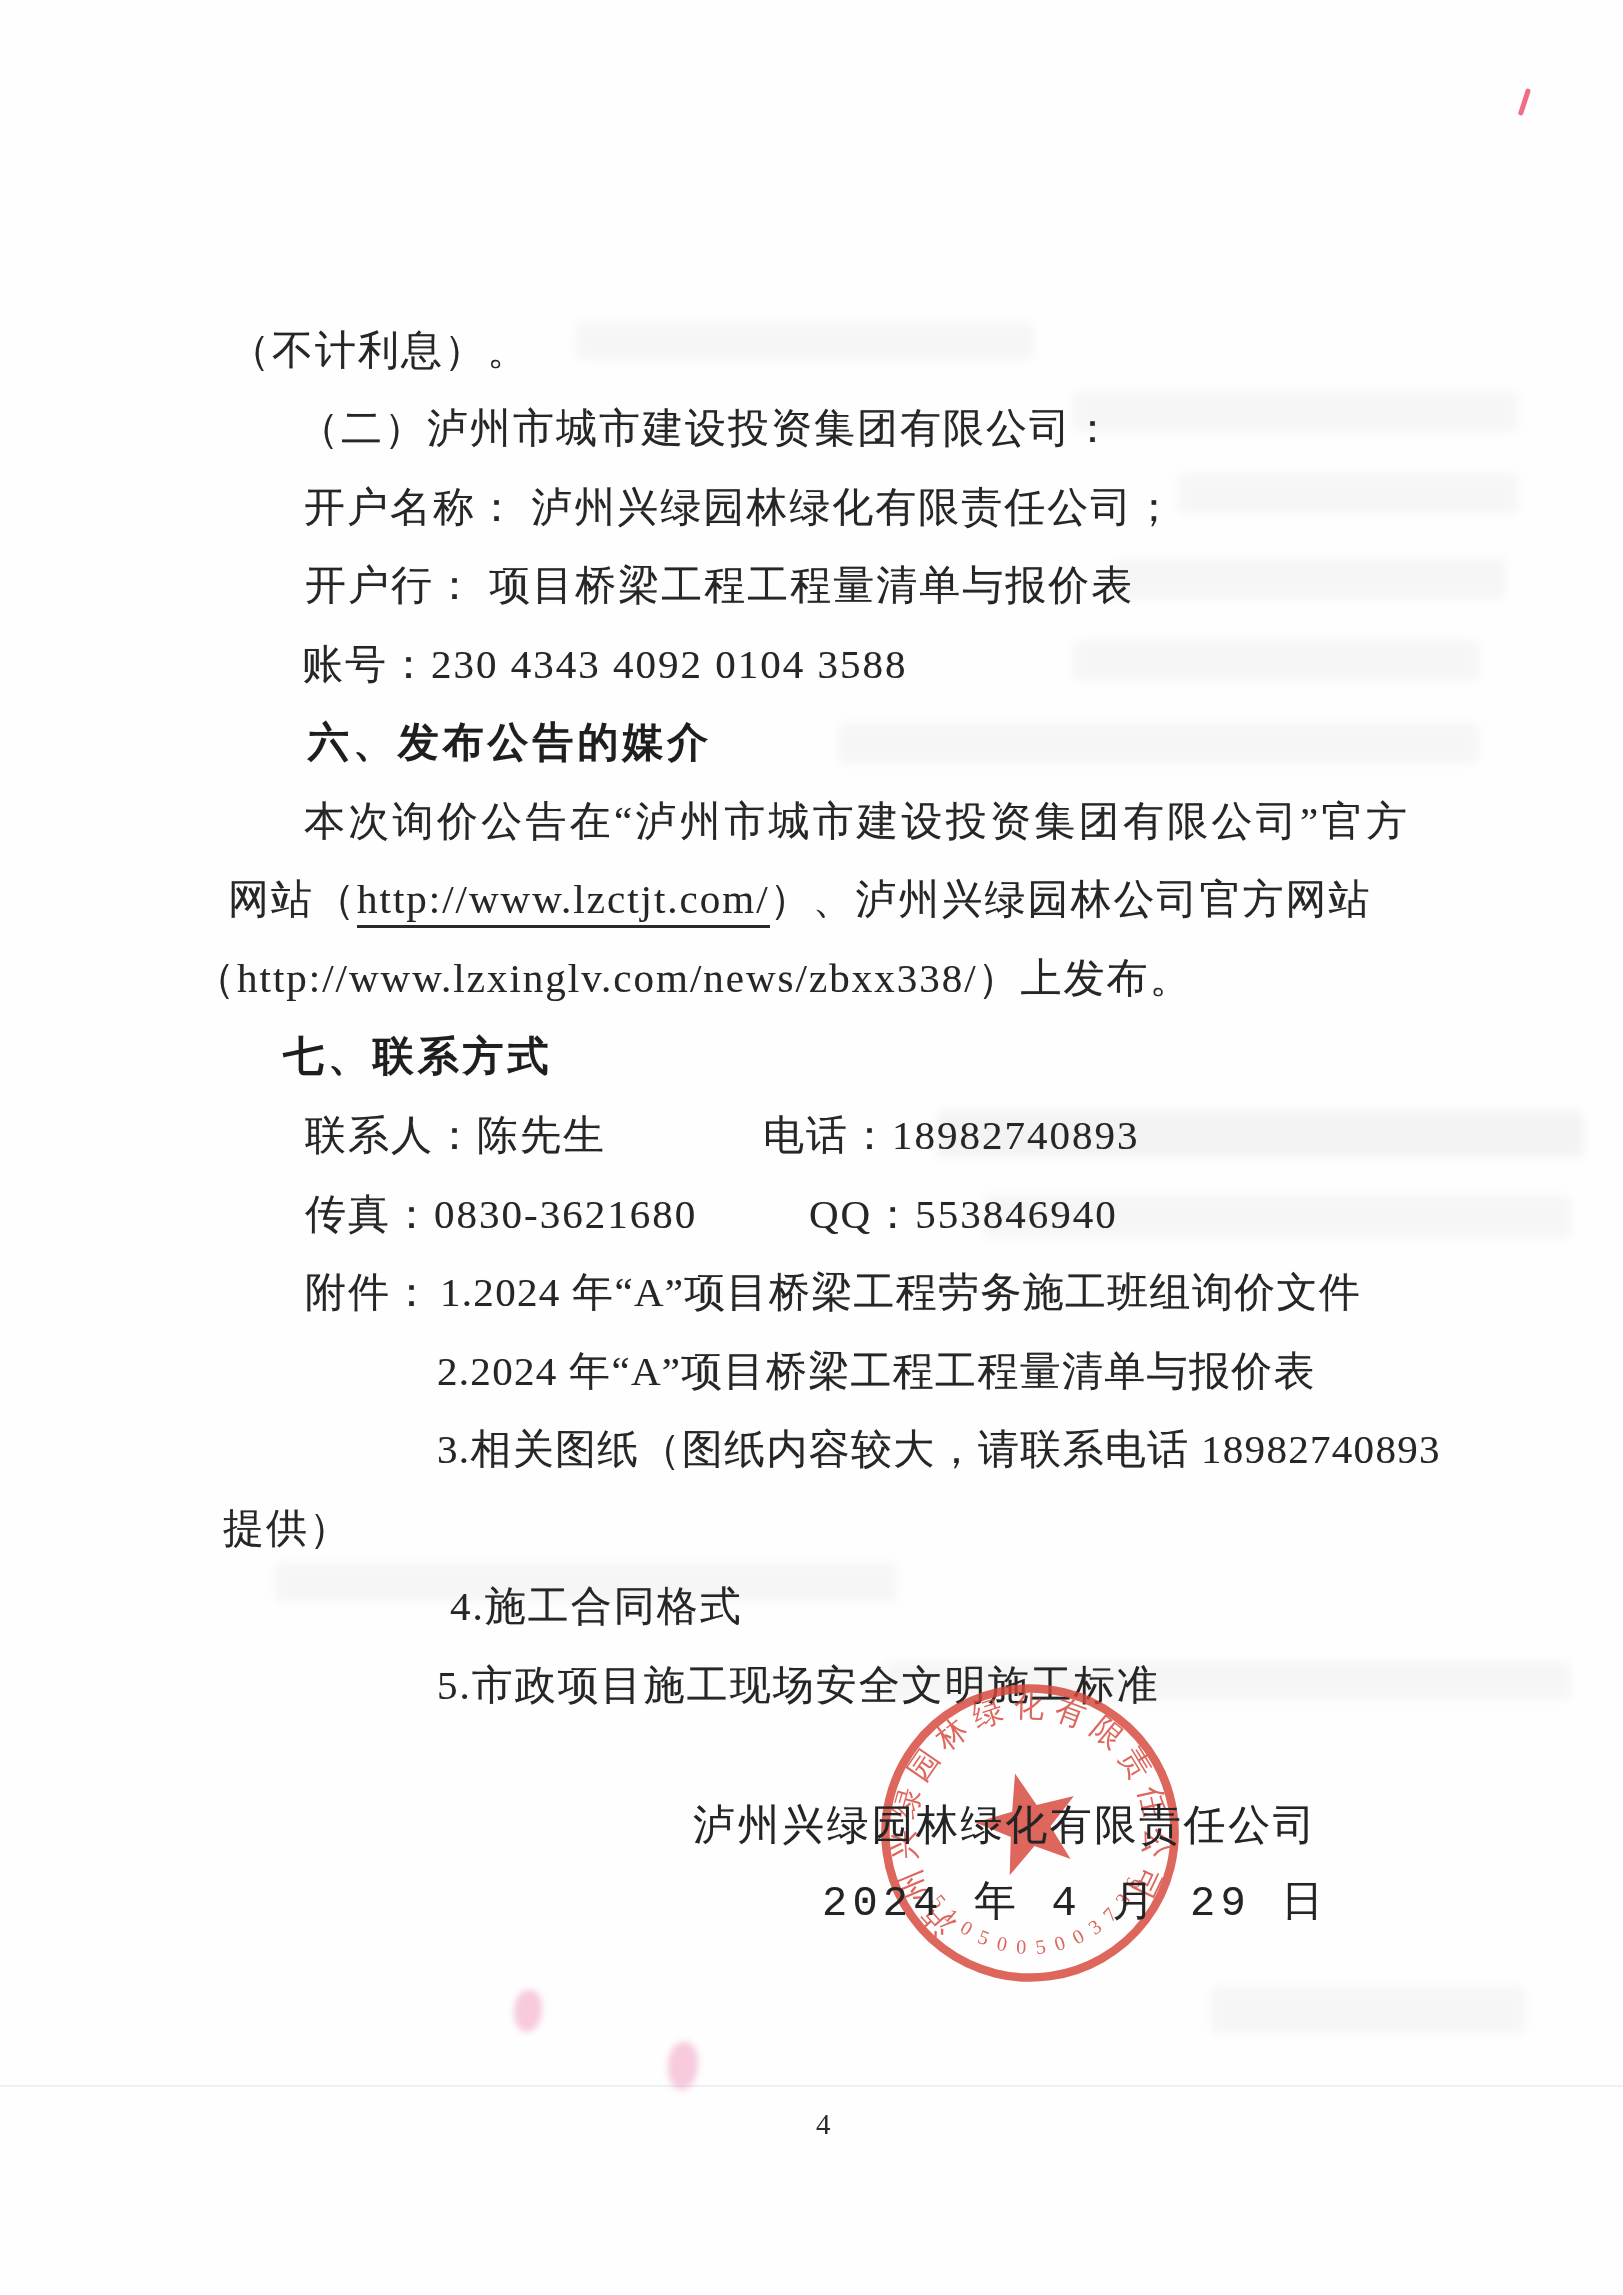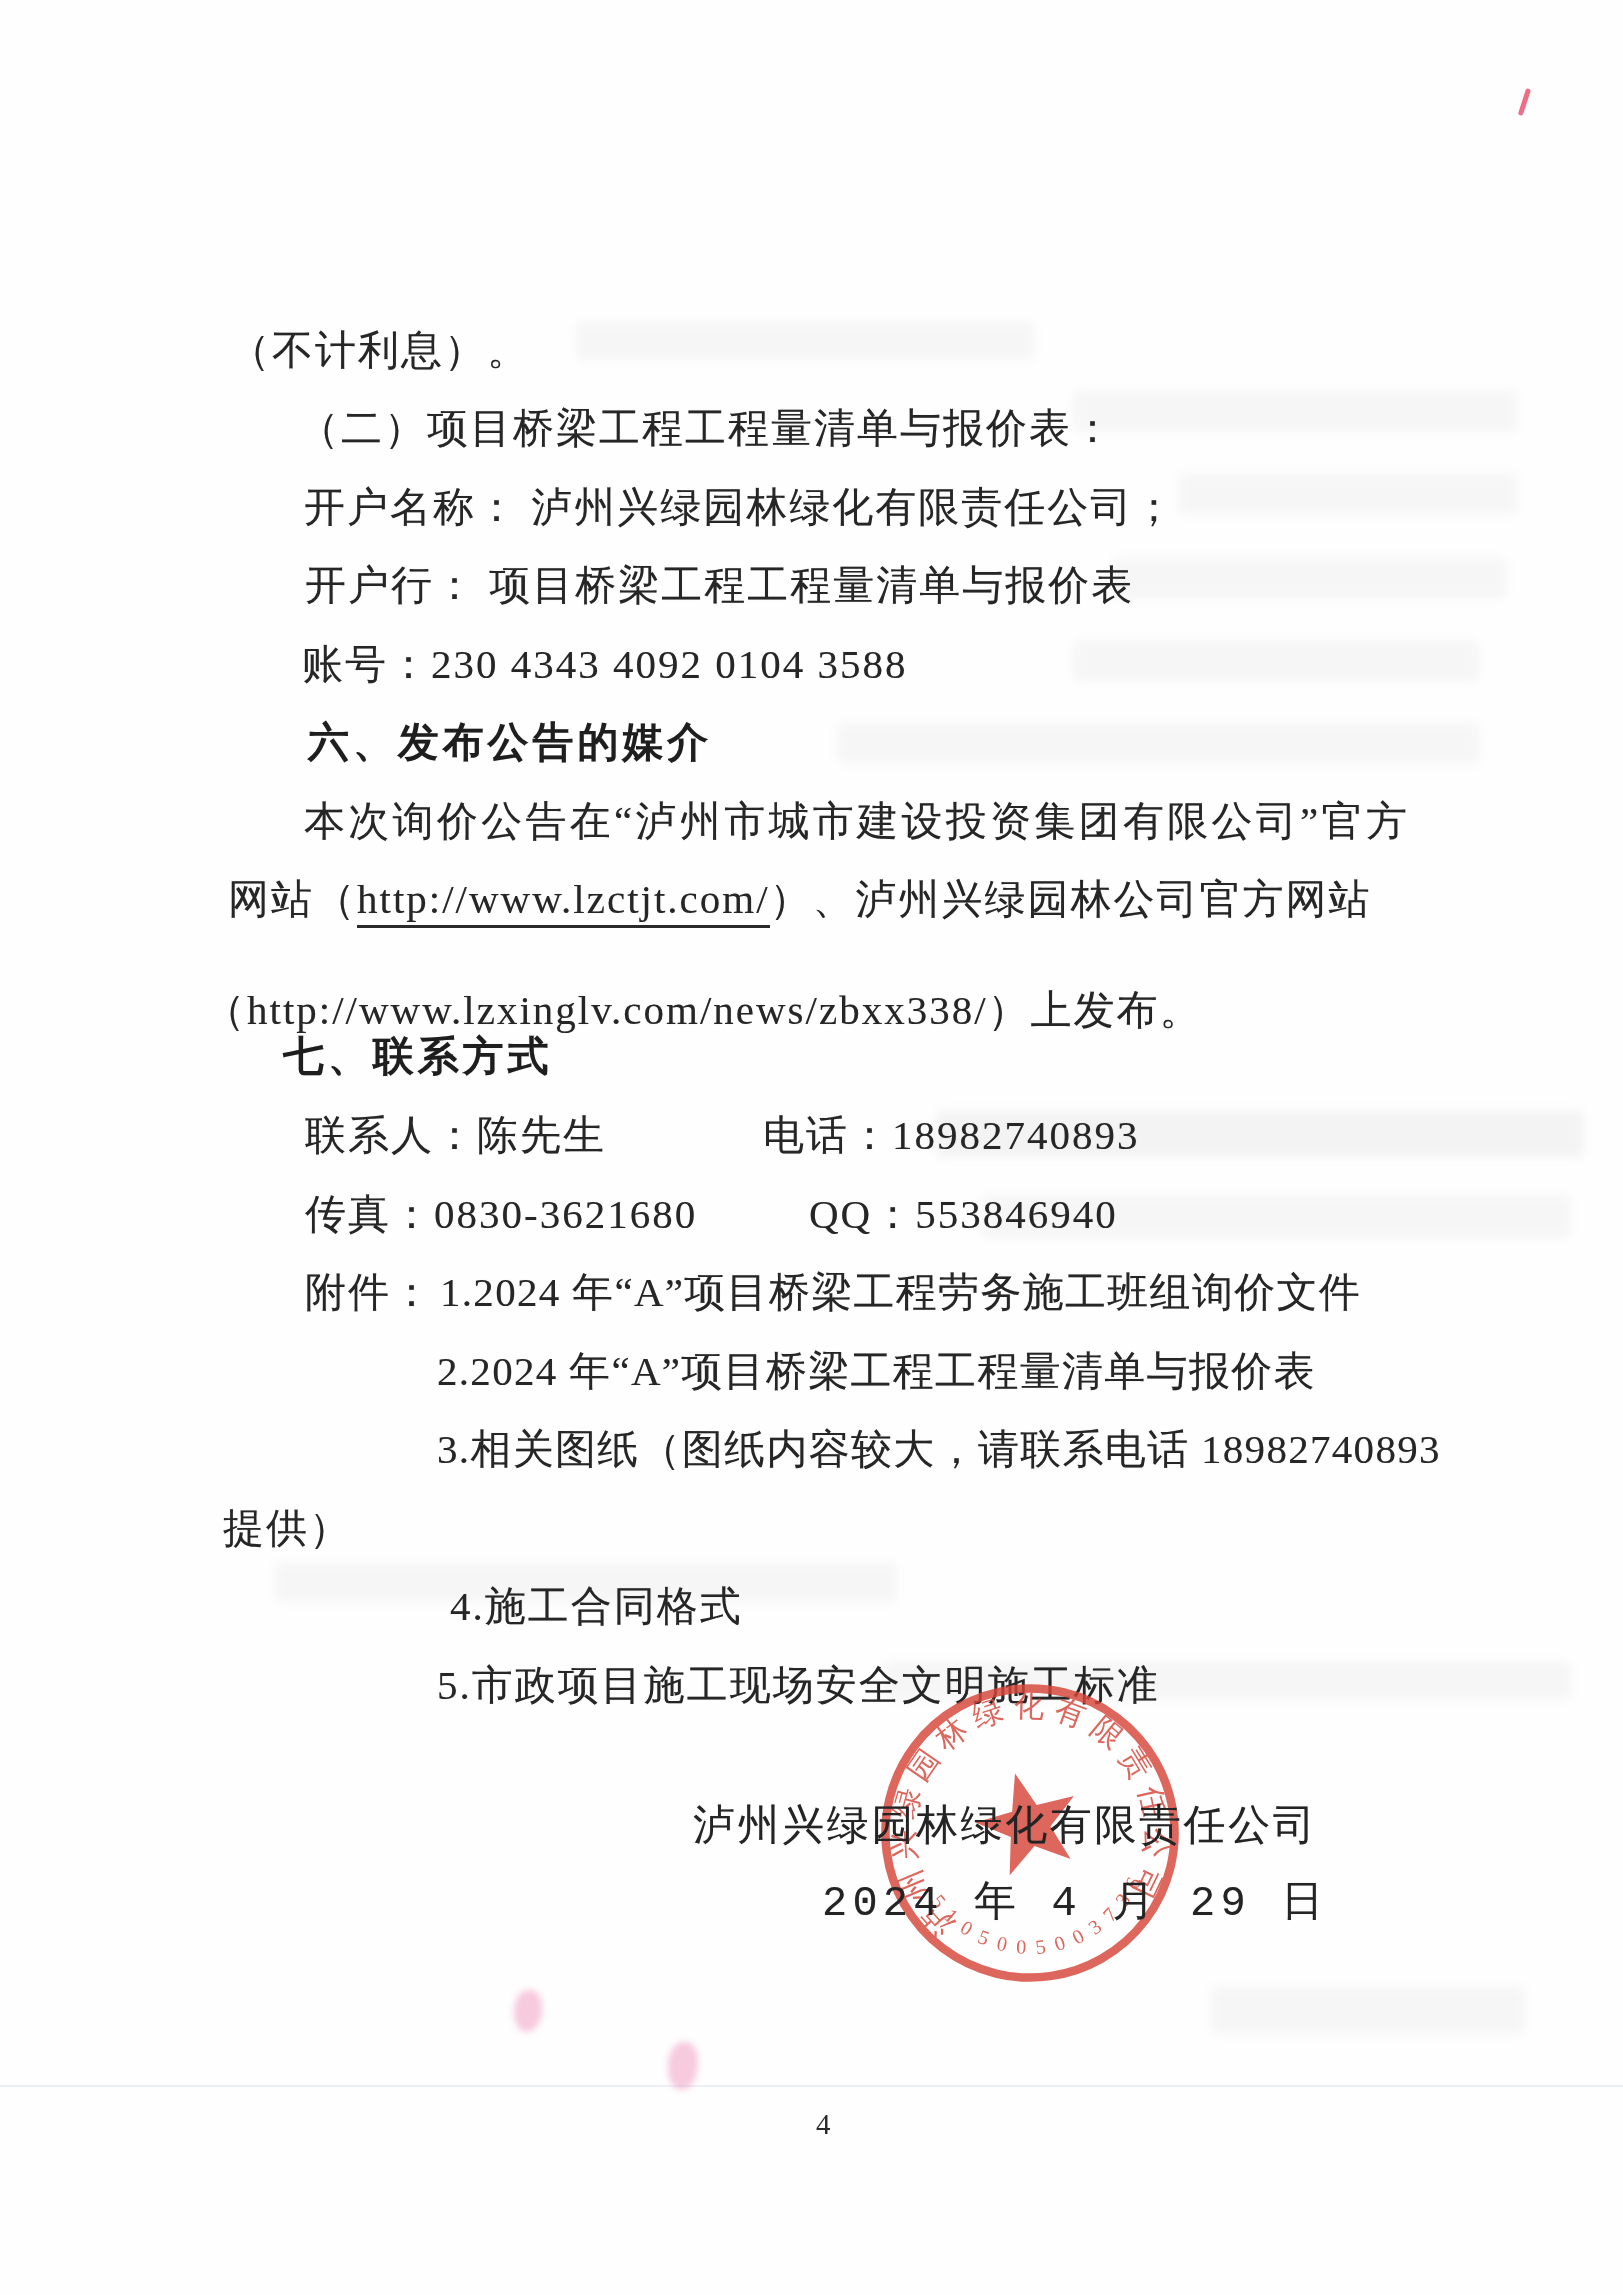--- a/index.html
+++ b/index.html
@@ -99,37 +99,37 @@
   <div class="ghost" style="left:884px;top:1661px;width:687px;height:39px;"></div>
   <div class="ghost" style="left:1211px;top:1987px;width:314px;height:47px;"></div>
 
   <div class="red-slash"></div>
   <div class="pink-smudge" style="left:514px;top:1990px;width:27.5px;height:42px;"></div>
   <div class="pink-smudge" style="left:668px;top:2042px;width:30px;height:48px;"></div>
   <div class="scan-line"></div>
 
   <div class="line" style="left:229px;top:329px;">（不计利息）。</div>
 
-  <div class="line" style="left:298px;top:407px;">（二）项目桥梁工程工程量清单与报价表：</div>
+  <div class="line" style="left:298px;top:407px;">（二）泸州市城市建设投资集团有限公司：</div>
 
   <div class="line" style="left:304px;top:486px;">开户名称： 泸州兴绿园林绿化有限责任公司；</div>
 
   <div class="line" style="left:305px;top:564px;">开户行： 项目桥梁工程工程量清单与报价表</div>
 
   <div class="line" style="left:302px;top:643px;">账号：230 4343 4092 0104 3588</div>
 
   <div class="line heading" style="left:308px;top:721px;">六、发布公告的媒介</div>
 
   <div class="line" style="left:304px;top:800px;letter-spacing:3.3px;">本次询价公告在“泸州市城市建设投资集团有限公司”官方</div>
 
   <div class="line" style="left:228px;top:878px;">
     <span>网站（</span><span class="url-underline">http://www.lzctjt.com/</span><span>）、泸州兴绿园林公司官方网站</span>
   </div>
 
-  <div class="line" style="left:204px;top:957px;margin-top:32px;">（http://www.lzxinglv.com/news/zbxx338/）上发布。</div>
+  <div class="line" style="left:194px;top:957px;">（http://www.lzxinglv.com/news/zbxx338/）上发布。</div>
 
   <div class="line heading" style="left:283px;top:1035px;">七、联系方式</div>
 
   <div class="line" style="left:305px;top:1114px;">联系人：陈先生</div>
   <div class="line" style="left:763px;top:1114px;">电话：18982740893</div>
 
   <div class="line" style="left:305px;top:1193px;">传真：0830-3621680</div>
   <div class="line" style="left:809px;top:1193px;">QQ：553846940</div>
 
   <div class="line" style="left:305px;top:1271px;">附件：</div>

